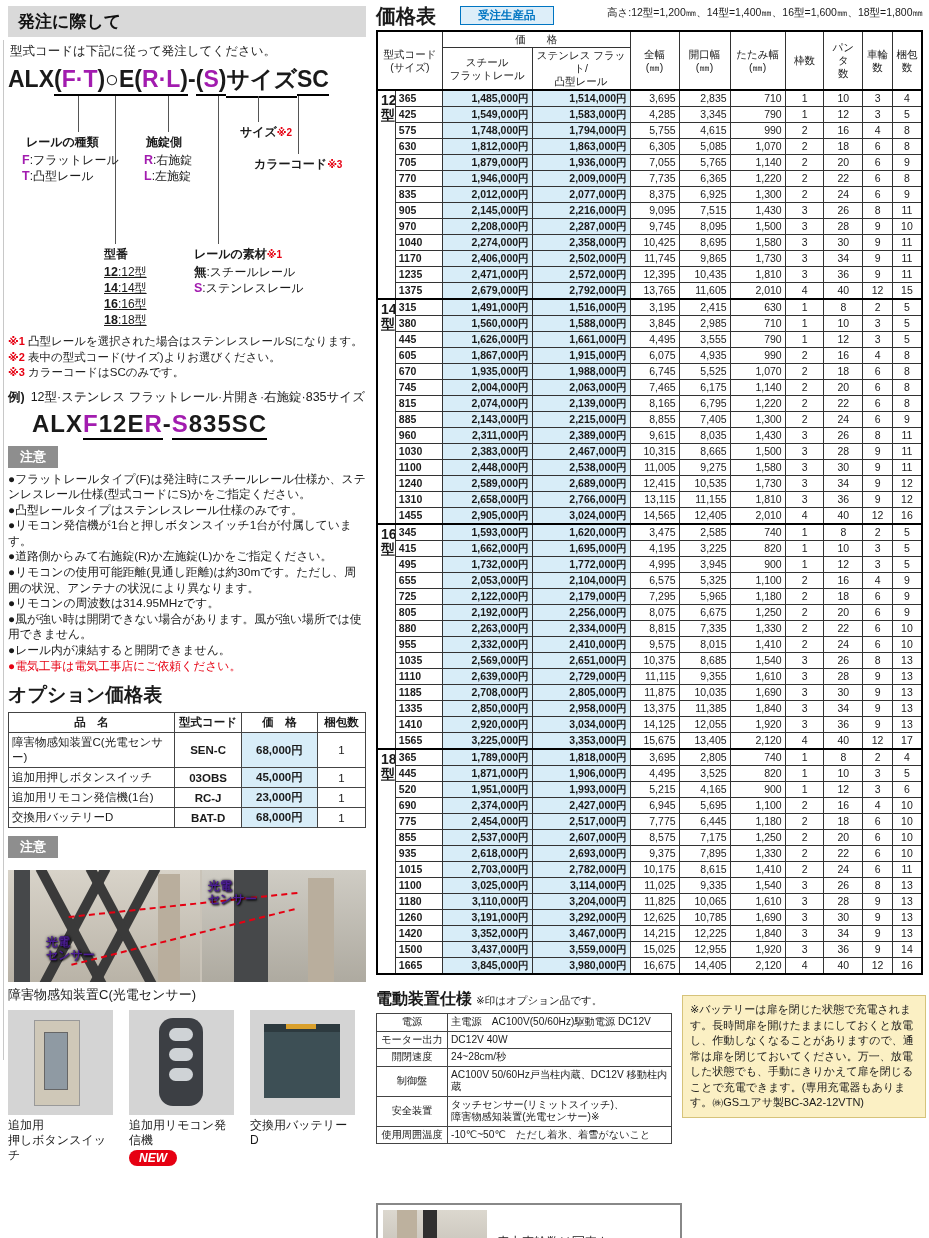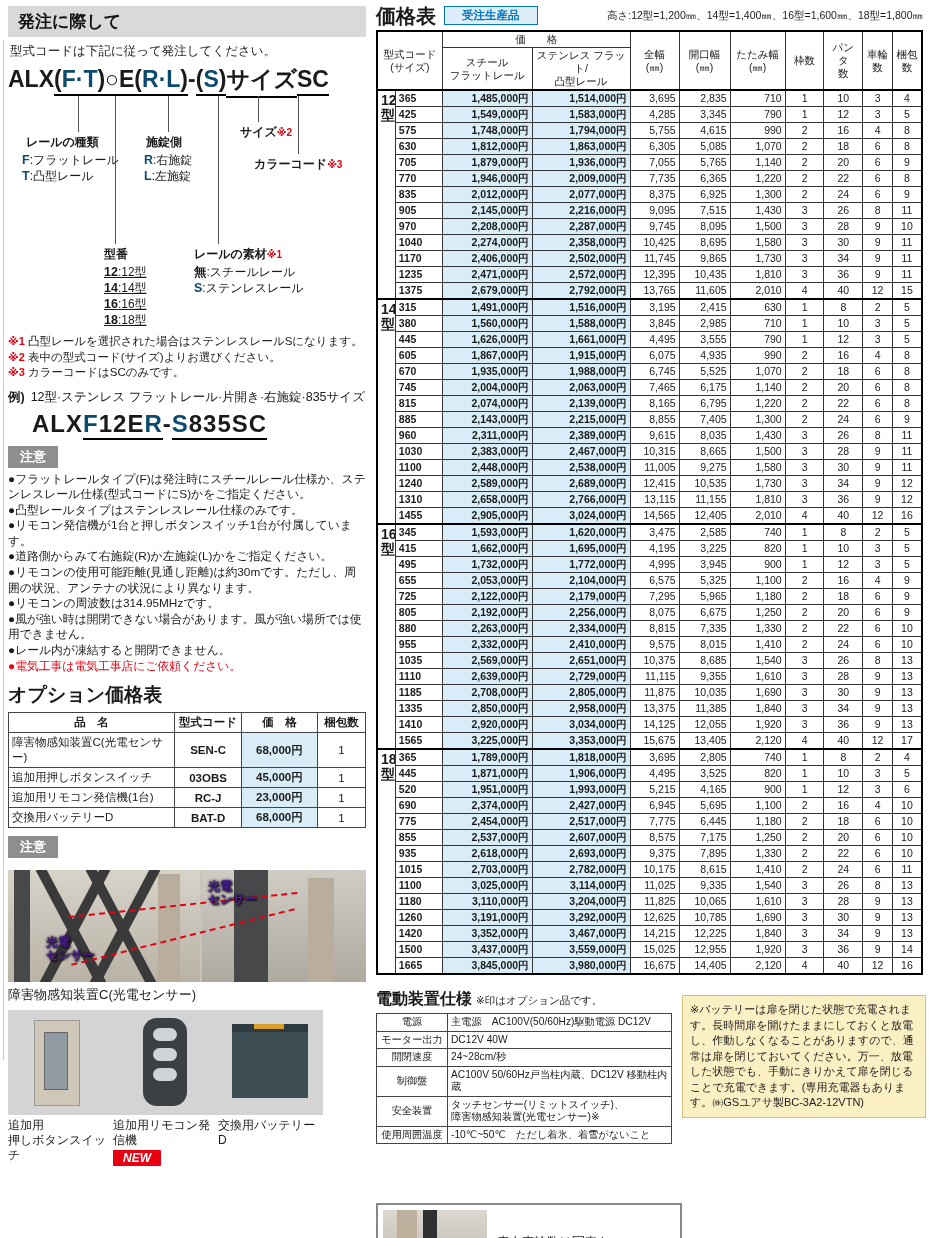--- a/index.html
+++ b/index.html
@@ -1,21 +1,21 @@
 <!DOCTYPE html>
 <html><head>
 <meta charset="utf-8">
 <style>
   html,body{margin:0;padding:0;background:#fff;}
   .page{position:relative;width:929px;height:1238px;background:#fff;overflow:hidden;
         font-family:"Liberation Sans","DejaVu Sans",sans-serif;color:#1a1a1a;}
   .edge-line{position:absolute;left:3px;top:40px;width:1px;height:1020px;background:#c8c8c8;}
   .col-left{position:absolute;left:8px;top:6px;width:358px;}
   .col-right{position:absolute;left:376px;top:6px;width:547px;}
-  .blue{color:#0c4a6e;}
+  .blue{color:#a21caf;}
   .red{color:#e60012;}
   b{font-weight:bold;}
   
   .sec-band{background:#d9d9d9;font-weight:bold;font-size:17px;padding:4px 10px;color:#111;}
   .intro{font-size:12.5px;margin:6px 0 4px 2px;}
   .diagram{position:relative;height:268px;}
   .code-line{position:absolute;left:0;top:0;font-size:23px;font-weight:bold;letter-spacing:0px;white-space:nowrap;}
   .code-line span{display:inline-block;}
   .useg{border-bottom:2px solid #000;padding-bottom:1px;}
   .dline{position:absolute;width:1px;background:#555;}
@@ -54,35 +54,35 @@
   .postB{left:150px;top:4px;width:22px;height:108px;background:#b9ae9d;}
   .postC{left:226px;top:0;width:34px;height:112px;}
   .postD{left:300px;top:8px;width:26px;height:104px;background:#b9ae9d;}
   .redline{position:absolute;border-top:2px dashed #e60012;width:230px;}
   .rl1{left:60px;top:34px;transform:rotate(-6deg);}
   .rl2{left:60px;top:66px;transform:rotate(-14deg);}
   .sensor-label{position:absolute;color:#4c1d95;font-weight:bold;font-size:12px;line-height:13px;text-shadow:0 0 3px #000,1px 1px 2px #000;white-space:pre-line;}
   .sl1{left:38px;top:66px;}
   .sl2{left:200px;top:10px;}
   .photo-caption{font-size:13px;margin:4px 0 6px 0;}
-  .products{display:flex;margin-top:4px;}
+  .products{display:flex;gap:16px;margin-top:4px;}
   .product{width:105px;}
   .pimg{width:105px;height:105px;background:#d4d4d4;position:relative;overflow:hidden;}
   .sw-out{position:absolute;left:26px;top:10px;width:44px;height:84px;background:#cfc8b8;border:1px solid #999;}
   .sw-in{position:absolute;left:36px;top:22px;width:22px;height:56px;background:#8f9aa3;border:1px solid #666;}
   .rm-body{position:absolute;left:30px;top:8px;width:44px;height:88px;background:#3c3f44;border-radius:14px;}
   .rm-btn{position:absolute;left:40px;width:24px;height:13px;background:#cfd3d6;border-radius:7px;}
   .rb1{top:18px;}.rb2{top:38px;}.rb3{top:58px;}
   .bat-body{position:absolute;left:14px;top:22px;width:76px;height:66px;background:#3d4f55;}
   .bat-top{position:absolute;left:14px;top:14px;width:76px;height:12px;background:#2d3a3f;}
   .bat-stripe{position:absolute;left:36px;top:14px;width:30px;height:5px;background:#d9a02c;}
   .prod-caption{font-size:12px;line-height:15px;margin-top:3px;white-space:pre-line;}
-  .new-badge{display:inline-block;background:#e60012;color:#fff;font-weight:bold;font-style:italic;font-size:12px;padding:1px 10px;border-radius:1px;margin-top:2px;}
+  .new-badge{display:inline-block;background:#e60012;color:#fff;font-weight:bold;font-style:italic;font-size:12px;padding:1px 10px;border-radius:8px;margin-top:2px;}
   
-  .pt-header{display:flex;align-items:center;gap:8px;margin-bottom:4px;}
+  .pt-header{display:flex;align-items:flex-start;gap:24px;margin-bottom:4px;}
   .pt-title{font-size:20px;font-weight:bold;line-height:20px;}
   .pt-badge{color:#0075c2;border:1px solid #0075c2;background:#ddeef9;font-size:11.5px;font-weight:bold;padding:1px 17px;margin-bottom:1px;white-space:nowrap;}
   .pt-note{font-size:10.5px;margin-left:auto;margin-bottom:1px;white-space:nowrap;}
   .price-table{width:547px;font-size:10.5px;table-layout:fixed;border:2px solid #000;}
   .price-table th,.price-table td{border:1px solid #333;padding:1px 3px;line-height:13px;overflow:hidden;}
   .price-table thead th{font-weight:normal;text-align:center;white-space:pre-line;vertical-align:middle;border-bottom:2px solid #000;}
   .price-table td.size{font-weight:bold;text-align:left;}
   .price-table td.price{font-weight:bold;text-align:right;background:#d8edf8;}
   .price-table td.num{text-align:right;}
   .price-table td.cnt{text-align:center;}

